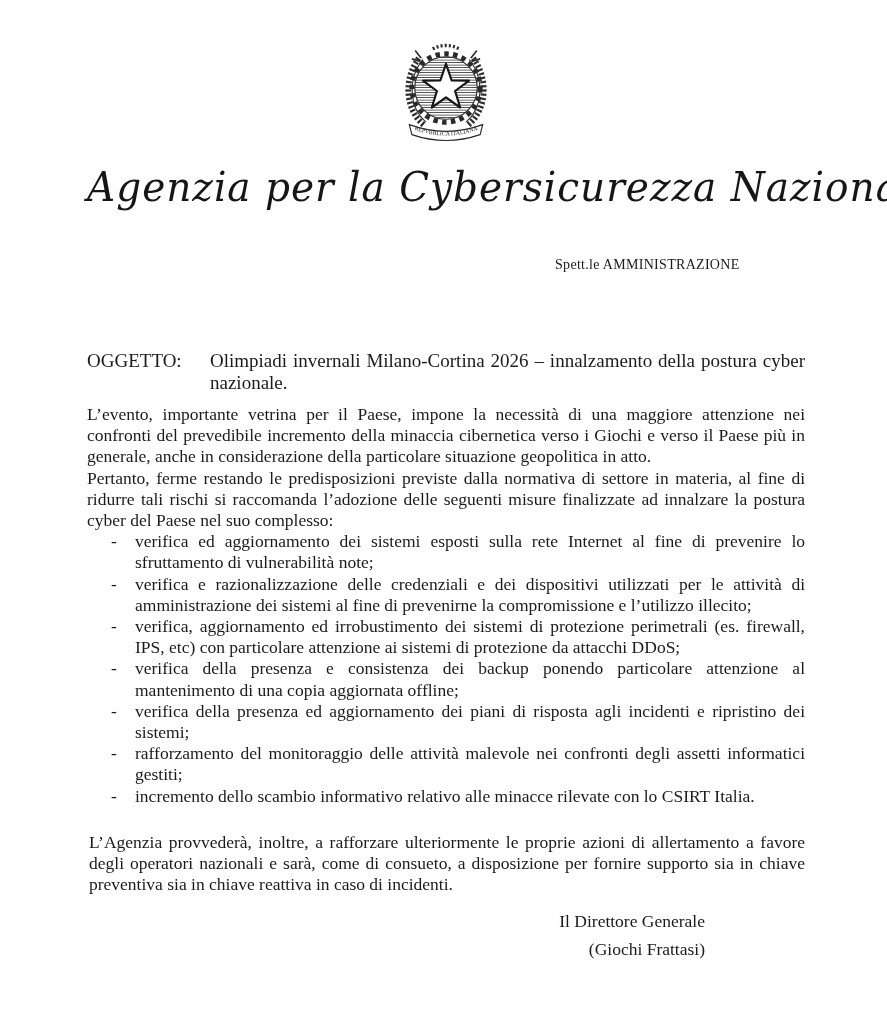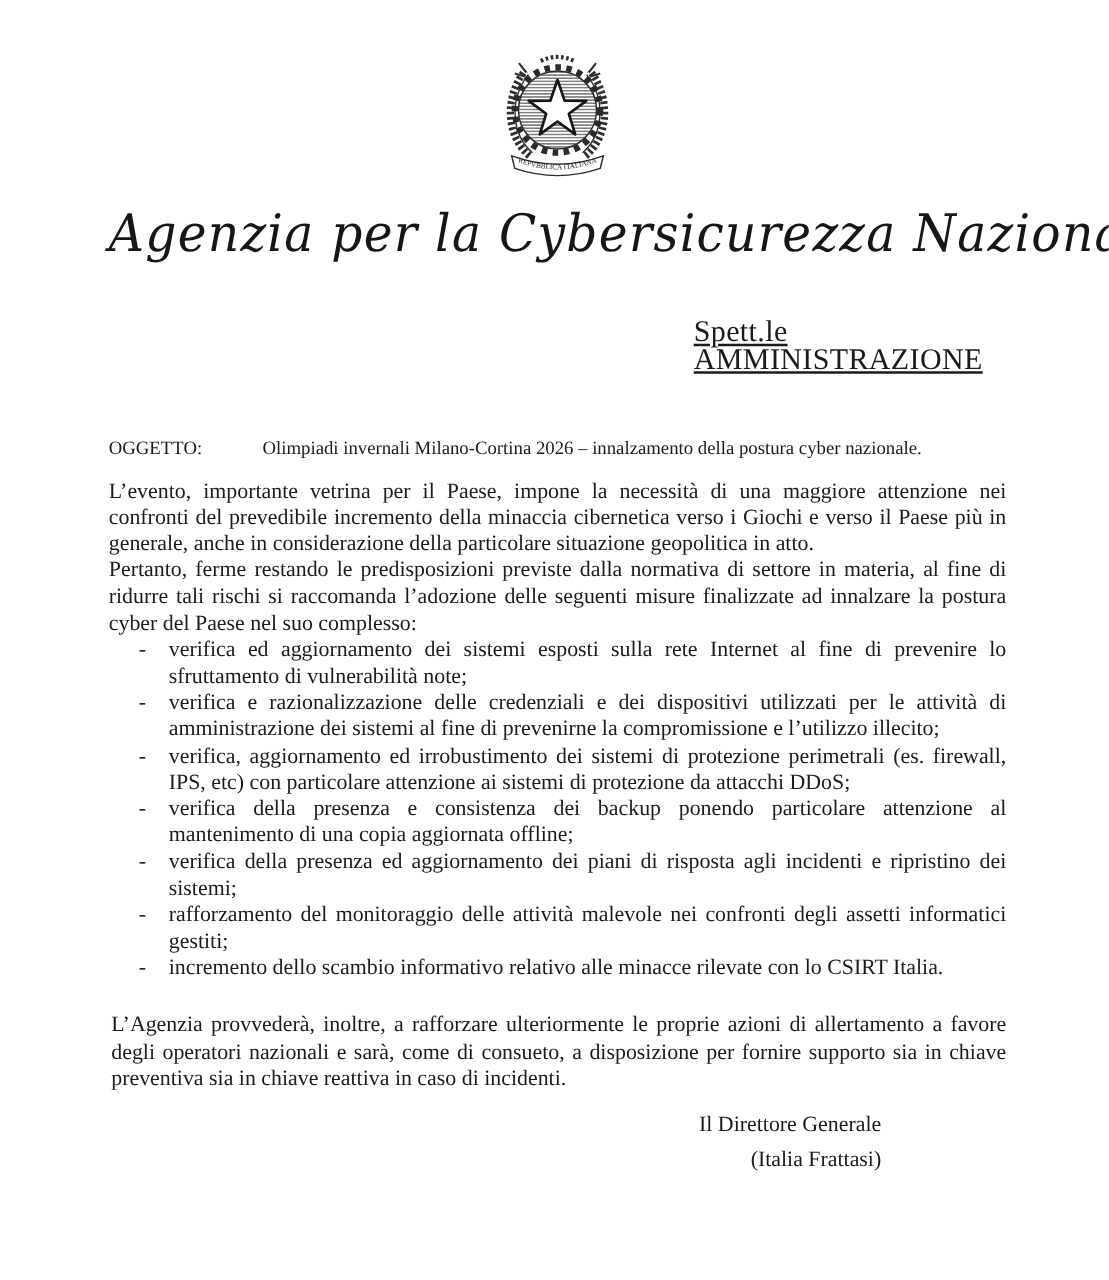--- a/index.html
+++ b/index.html
@@ -33,31 +33,30 @@
     font-weight: 400;
     font-size: 39px;
     line-height: 66px;
     letter-spacing: 1px;
     color: #161616;
     white-space: nowrap;
     transform: scaleY(1.06);
   }
   .recipient-row {
     margin-top: 34px;
-    font-size: 24px;
+    font-size: 14px;
     line-height: 22px;
     padding-left: 468px;
     letter-spacing: 0.3px;
-    text-decoration: underline;
   }
   
   .subject-row {
-    margin-top: 50px;
+    margin-top: 74px;
     display: flex;
-    font-size: 15px;
+    font-size: 19px;
     line-height: 21.5px;
   }
   .subject-label {
     width: 123px;
     flex: 0 0 123px;
   }
   .subject-text {
     flex: 1;
     text-align: justify;
   }
@@ -175,16 +174,16 @@
     <div class="list-item">
       <span class="list-marker">-</span>
       <span class="list-text">incremento dello scambio informativo relativo alle minacce rilevate con lo CSIRT Italia.</span>
     </div>
 
     <p class="closing-para">L’Agenzia provvederà, inoltre, a rafforzare ulteriormente le proprie azioni di allertamento a favore degli operatori nazionali e sarà, come di consueto, a disposizione per fornire supporto sia in chiave preventiva sia in chiave reattiva in caso di incidenti.</p>
   </div>
 
   <div class="signature-block">
     <div>Il Direttore Generale</div>
-    <div>(Italia Frattasi)</div>
+    <div>(Giochi Frattasi)</div>
   </div>
 
 </div>
 
 </body></html>

